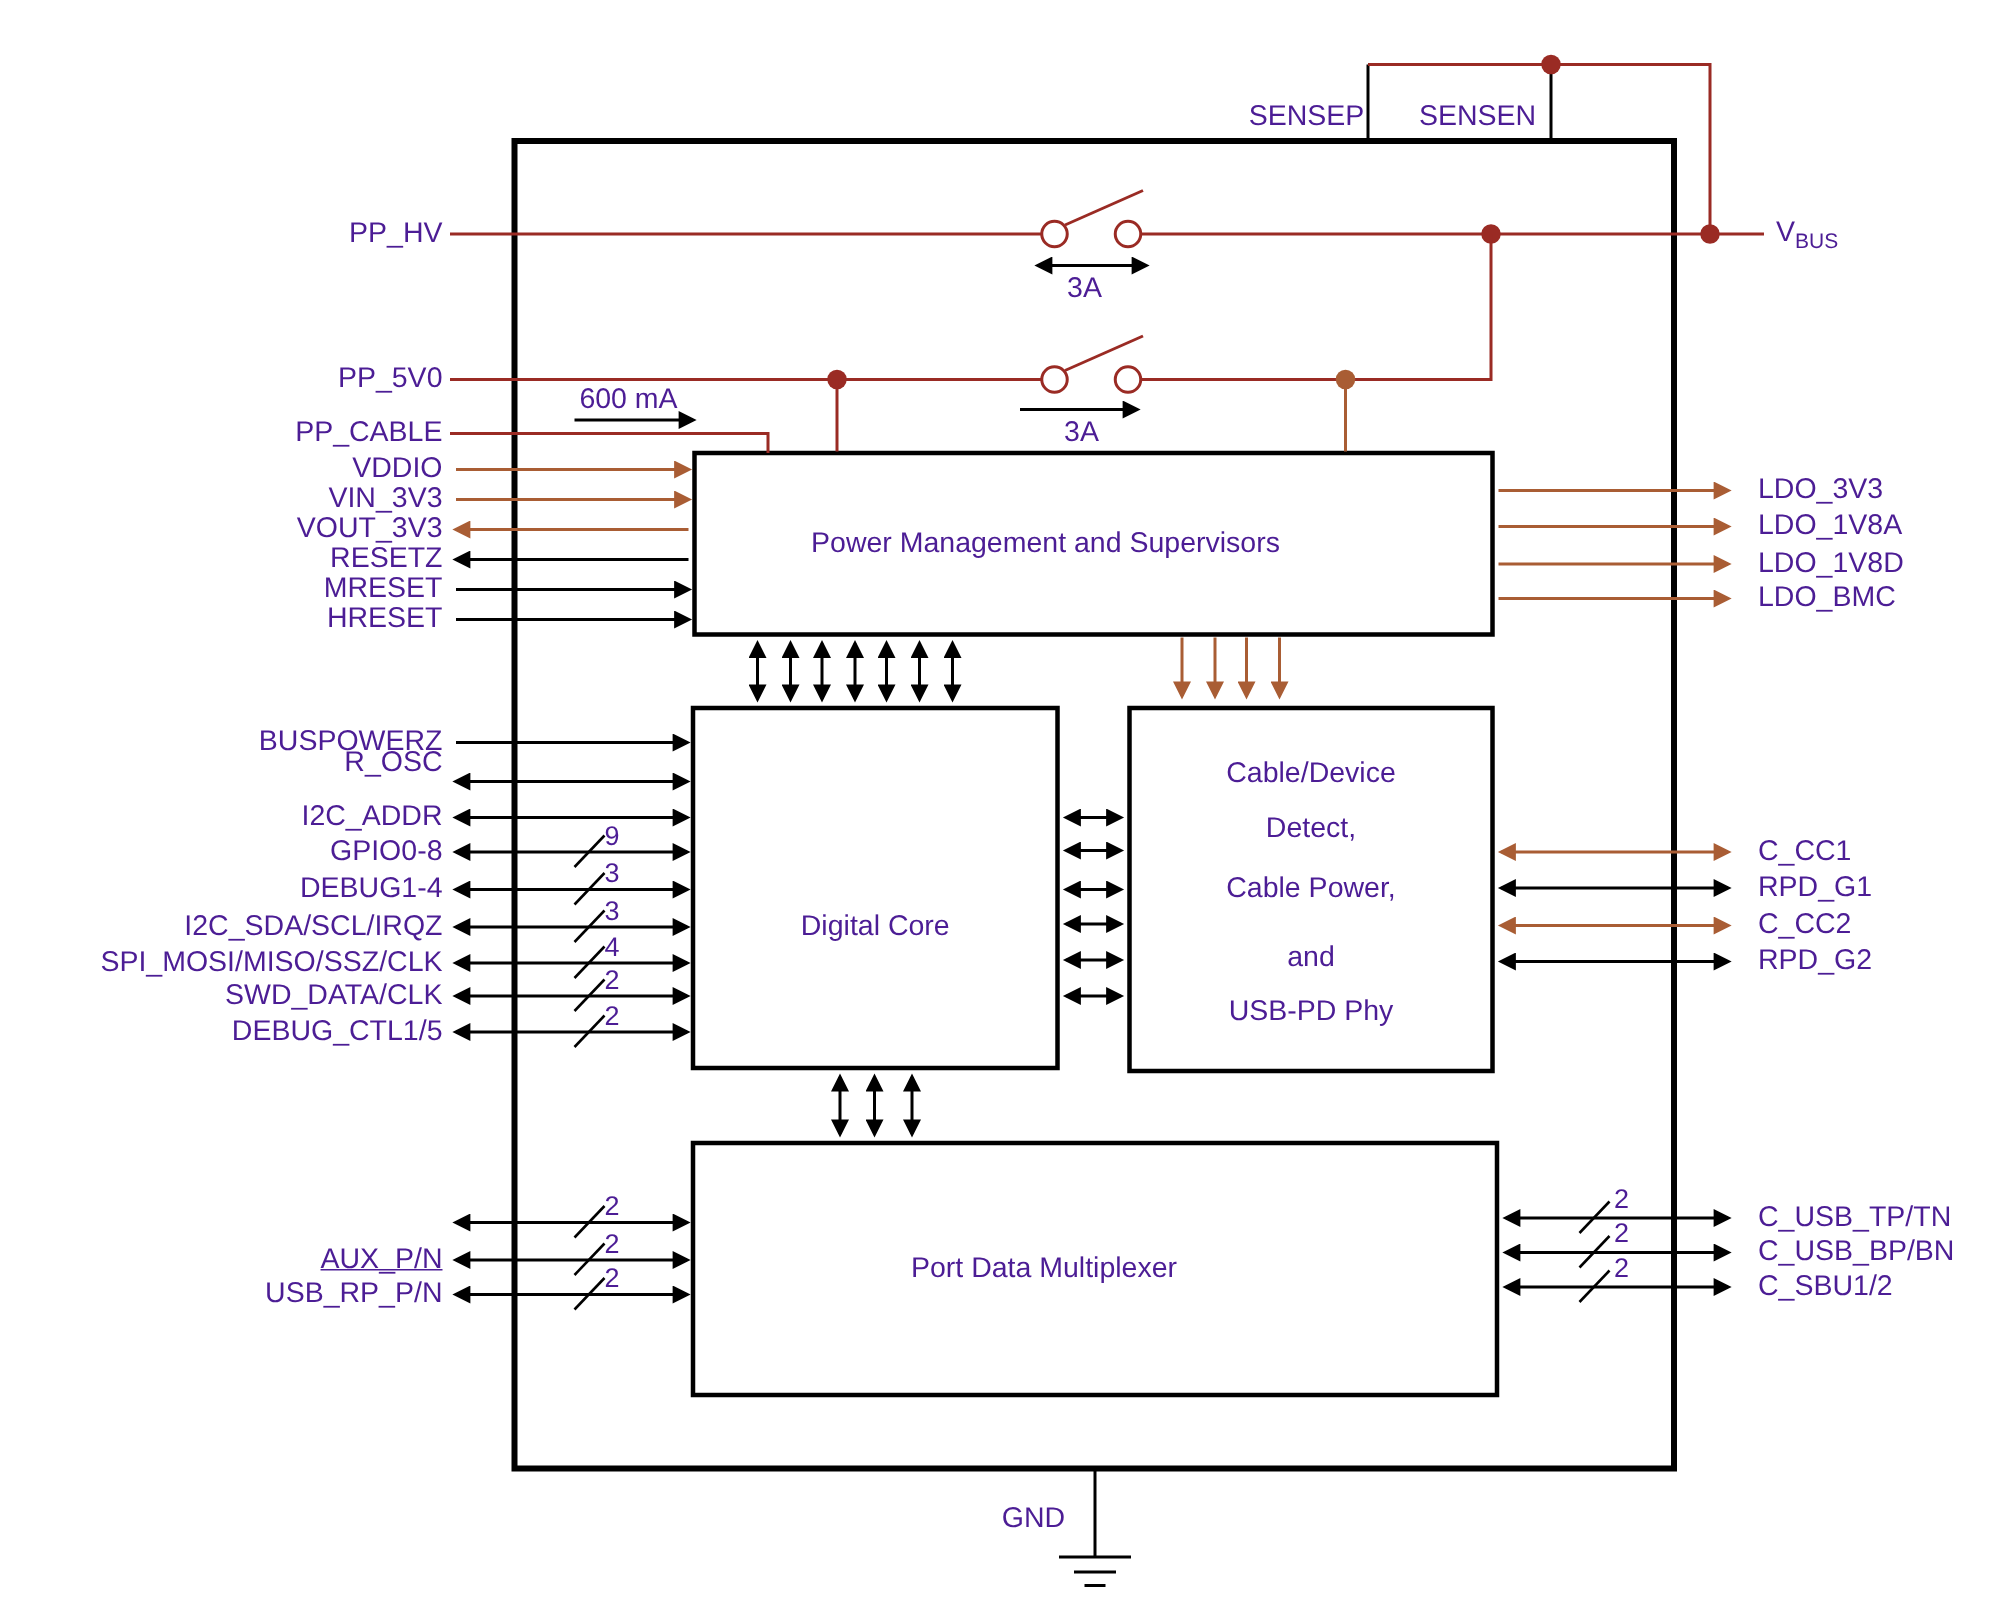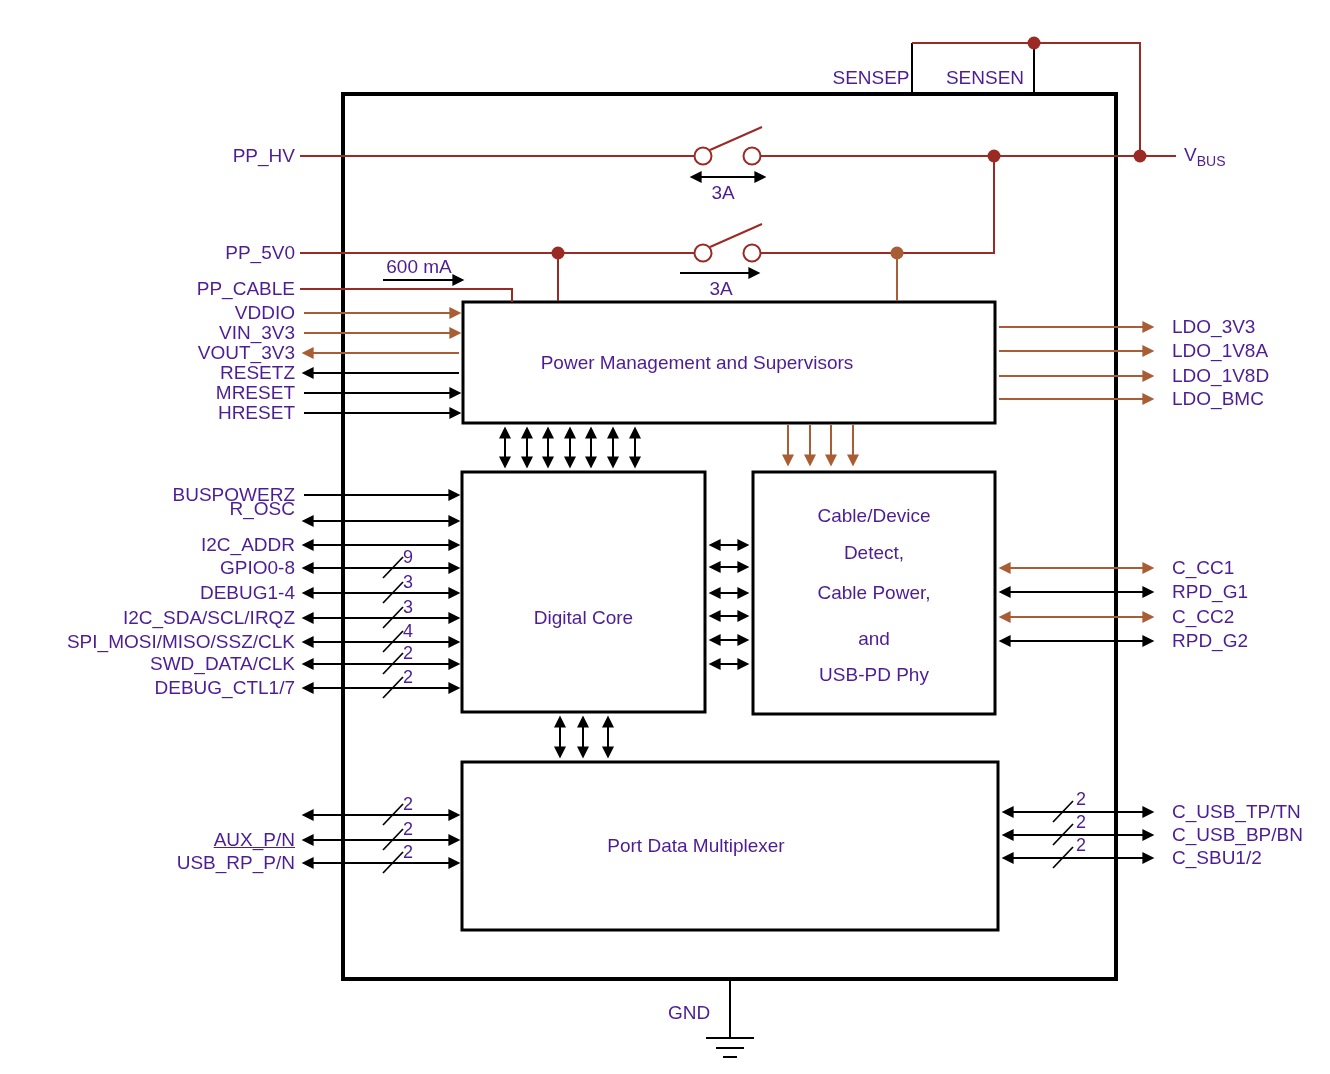--- a/index.html
+++ b/index.html
@@ -215,21 +215,21 @@
   <div class="lbl" style="left:1172px;top:399px;">LDO_BMC</div>
 
   <div class="lbl r" style="left:5px;width:290px;top:495px;">BUSPOWERZ</div>
   <div class="lbl r" style="left:5px;width:290px;top:497px;margin-top:12px;">R_OSC</div>
   <div class="lbl r" style="left:5px;width:290px;top:545px;">I2C_ADDR</div>
   <div class="lbl r" style="left:5px;width:290px;top:568px;">GPIO0-8</div>
   <div class="lbl r" style="left:5px;width:290px;top:593px;">DEBUG1-4</div>
   <div class="lbl r" style="left:5px;width:290px;top:618px;">I2C_SDA/SCL/IRQZ</div>
   <div class="lbl r" style="left:5px;width:290px;top:664px;">SWD_DATA/CLK</div>
   <div class="lbl r" style="left:5px;width:290px;top:642px;">SPI_MOSI/MISO/SSZ/CLK</div>
-  <div class="lbl r" style="left:5px;width:290px;top:688px;">DEBUG_CTL1/7</div>
+  <div class="lbl r" style="left:5px;width:290px;top:688px;">DEBUG_CTL1/5</div>
 
   <div class="bus" style="left:408px;top:557px;">9</div>
   <div class="bus" style="left:408px;top:582px;">3</div>
   <div class="bus" style="left:408px;top:607px;">3</div>
   <div class="bus" style="left:408px;top:631px;">4</div>
   <div class="bus" style="left:408px;top:653px;">2</div>
   <div class="bus" style="left:408px;top:677px;">2</div>
 
   <div class="lbl" style="left:1172px;top:568px;">C_CC1</div>
   <div class="lbl" style="left:1172px;top:592px;">RPD_G1</div>

